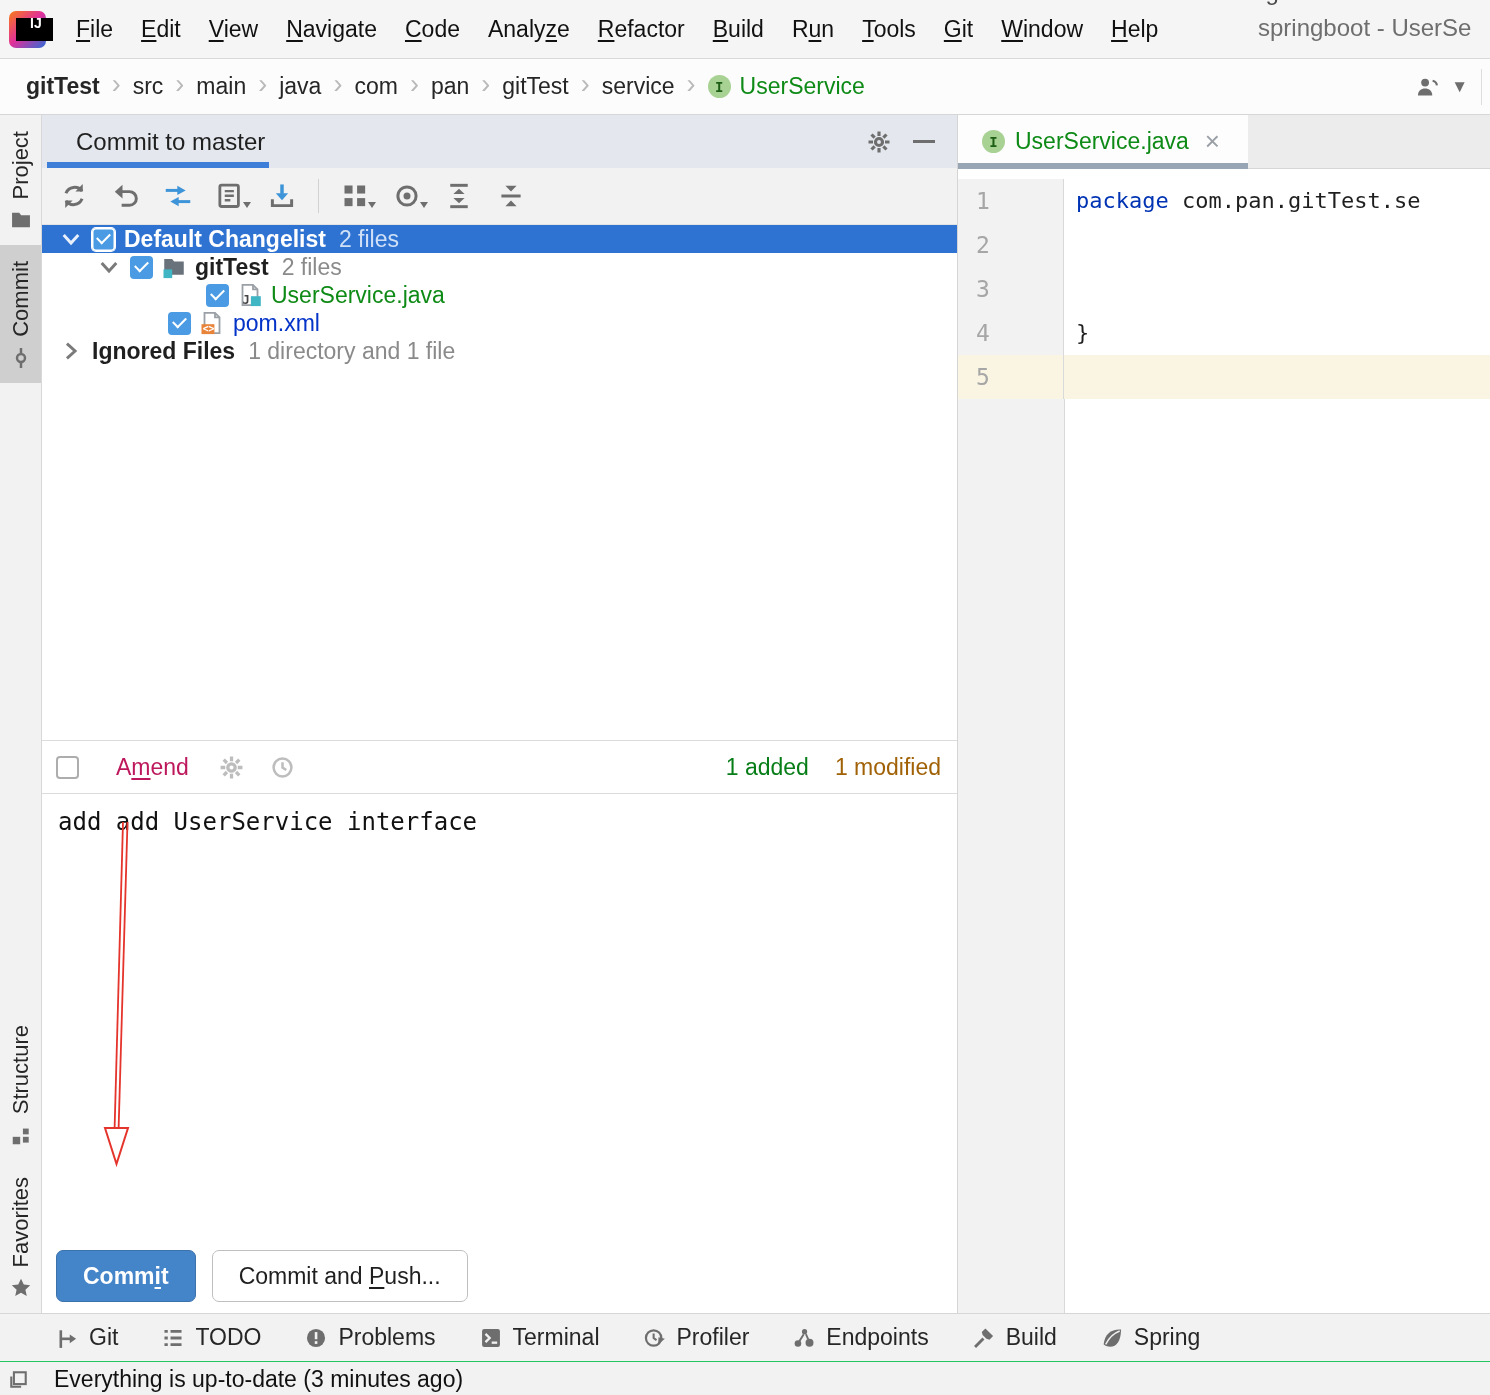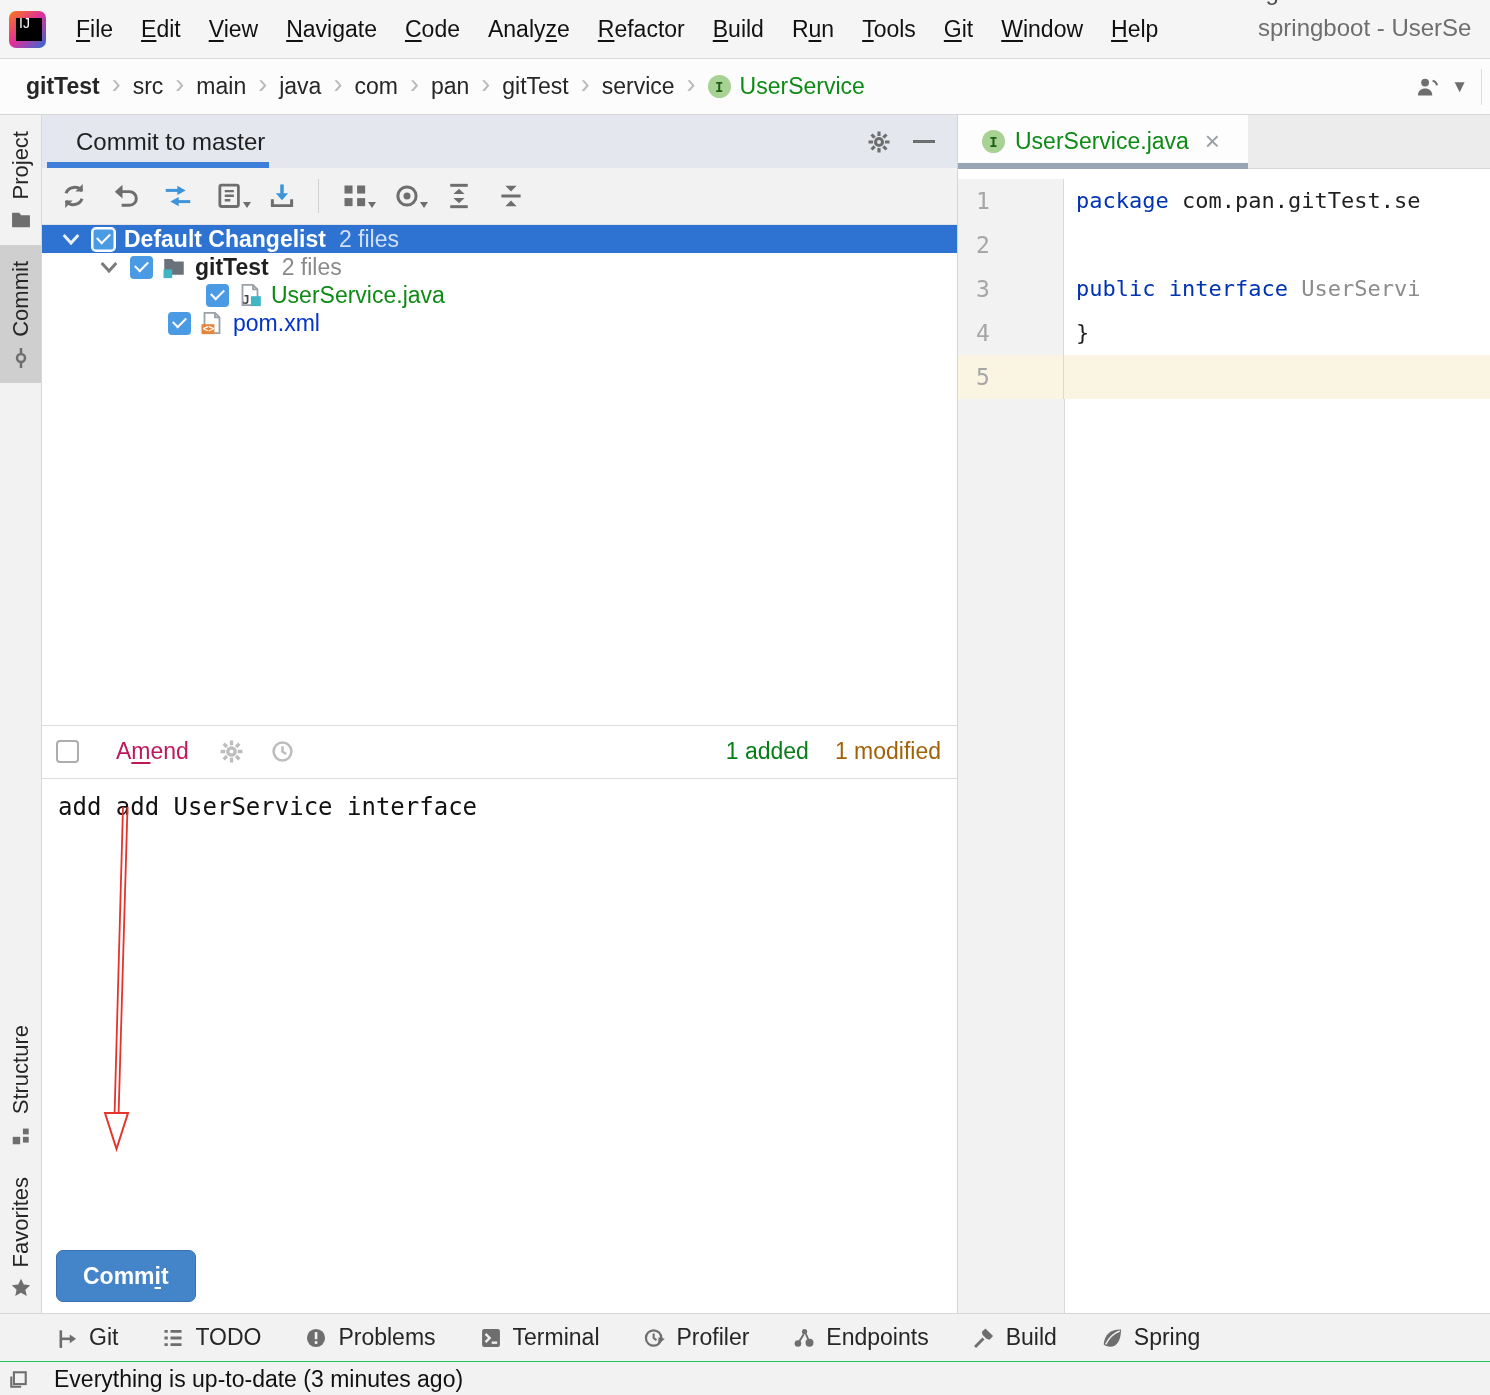--- a/index.html
+++ b/index.html
@@ -8,21 +8,21 @@
     font-family:"Liberation Sans", sans-serif;background:#fff;color:#1f1f1f;
     -webkit-font-smoothing:antialiased;
   }
   
   .menubar{height:58px;background:#F5F5F5;border-bottom:1px solid #D9D9D9;
     display:flex;align-items:center;gap:0;position:relative;}
   .logo{width:37px;height:37px;margin:0 16px 0 9px;border-radius:7px;
     background:linear-gradient(135deg,#FA7B16 0%,#E0309A 48%,#2E6BD6 100%);
     position:relative;flex:0 0 auto;}
   .logo .lsq{position:absolute;left:7px;top:7px;width:23px;height:23px;background:#000;
-    color:#fff;font-size:14px;font-weight:normal;line-height:11px;padding-left:3px;}
+    color:#fff;font-size:14px;font-weight:bold;line-height:11px;padding-left:14px;}
   .menu-item{font-size:23px;color:#111;padding:6px 14px;background:none;border:none;
     font-family:inherit;cursor:default;}
   .mn{text-decoration:underline;text-underline-offset:3px;}
   .win-title{position:absolute;left:1258px;top:14px;font-size:24px;color:#6E6E6E;white-space:nowrap;}
   .top-clip{position:absolute;top:0;right:0;width:330px;height:8px;overflow:hidden;}
   .top-clip span{display:block;transform:translateY(-22px);font-size:24px;color:#4a4a4a;white-space:nowrap;}
   
   .breadcrumbs{height:55px;background:#FCFCFC;border-bottom:1px solid #D6D6D6;
     display:flex;align-items:center;padding-left:26px;}
   .crumb{font-size:23px;color:#262626;}
@@ -356,20 +356,29 @@
           <span class="icon ticon">
             <svg viewBox="0 0 16 16">
               <path d="M3 1.3h7l3 3v10.4H3z" fill="#fff" stroke="#9AA0A6" stroke-width="1.2"></path>
               <path d="M10 1.3v3h3" fill="none" stroke="#9AA0A6" stroke-width="1.2"></path>
               <rect x="1" y="8.8" width="8.6" height="6.6" fill="#E8833A"></rect>
               <text x="1.8" y="14.2" font-size="6.5" font-weight="bold" fill="#fff" font-family="DejaVu Sans Mono,monospace">&lt;&gt;</text>
             </svg>
           </span>
           <span class="tname modified">pom.xml</span>
         </div>
+        <div class="trow" style="padding-left: 16px;">
+          <span class="slot">
+            <svg viewBox="0 0 16 16">
+              <path d="M5.5 3.5 10.5 8l-5 4.5" fill="none" stroke="currentColor" stroke-width="1.8"></path>
+            </svg>
+          </span>
+          <span class="tname bold">Ignored Files</span>
+          <span class="tdetail">1 directory and 1 file</span>
+        </div>
       </div>
     <div class="cp-space"></div>
     <div class="amend-row">
       <span class="cbx empty"></span>
       <span class="amend-label" id="amend-label"><span>A</span><span class="mn">m</span><span>end</span></span>
       <div class="amend-icons">
         <span class="icon">
             <svg viewBox="0 0 16 16">
               <g stroke="currentColor" stroke-width="2.1">
                 <path d="M8 1v3M8 12v3M1 8h3M12 8h3M3 3l2.1 2.1M10.9 10.9 13 13M13 3l-2.1 2.1M5.1 10.9 3 13"></path>
@@ -392,20 +401,21 @@
     <div class="msg-area">
       <div class="msg-text">add add UserService interface</div>
       <svg class="annot-arrow" width="40" height="360" viewBox="0 0 40 360">
         <path d="M23 2 L14.5 312" stroke="#E5342C" stroke-width="1.8" fill="none"></path>
         <path d="M27.5 2 L18.5 312" stroke="#E5342C" stroke-width="1.8" fill="none"></path>
         <path d="M5 308 L16.5 344 L28 308 Z" fill="#fff" stroke="#E5342C" stroke-width="2"></path>
       </svg>
     </div>
     <div class="cp-buttons" id="cp-buttons">
         <button class="btn primary"><span>Comm</span><span class="mn">i</span><span>t</span></button>
+        <button class="btn secondary"><span>Commit and </span><span class="mn">P</span><span>ush...</span></button>
       </div>
   </div>
 
   <div class="editor">
     <div class="ed-tabbar">
       <div class="ed-tab">
         <span class="badge-i">I</span>
         <span class="ed-tab-label">UserService.java</span>
         <span class="ed-tab-close">×</span>
         <div class="ed-tab-underline"></div>
@@ -415,21 +425,20 @@
         <div class="ed-row">
           <span class="ln">1</span>
           <span class="code"><span class="seg keyword">package </span><span class="seg plain">com.pan.gitTest.se</span></span>
         </div>
         <div class="ed-row">
           <span class="ln">2</span>
           <span class="code"></span>
         </div>
         <div class="ed-row">
           <span class="ln">3</span>
-          <span class="code"><span class="seg keyword">public interface </span><span class="seg muted">UserServi</span></span>
         </div>
         <div class="ed-row">
           <span class="ln">4</span>
           <span class="code"><span class="seg plain">}</span></span>
         </div>
         <div class="ed-row cur">
           <span class="ln">5</span>
           <span class="code"></span>
         </div>
         <div class="ed-fill">

